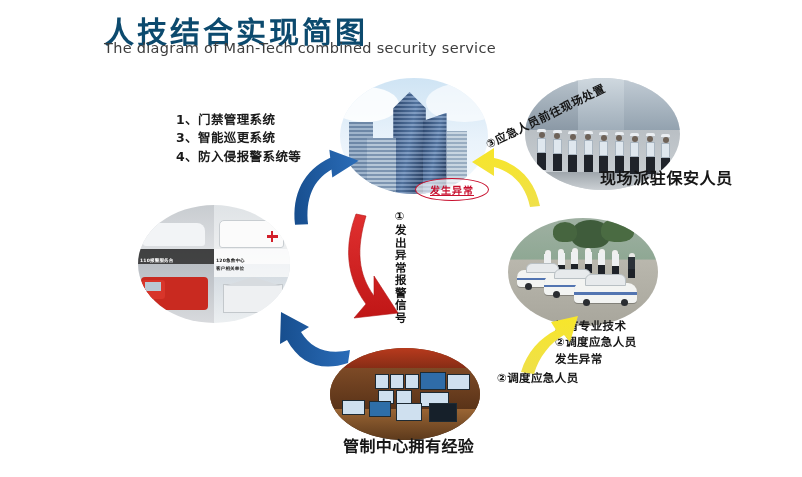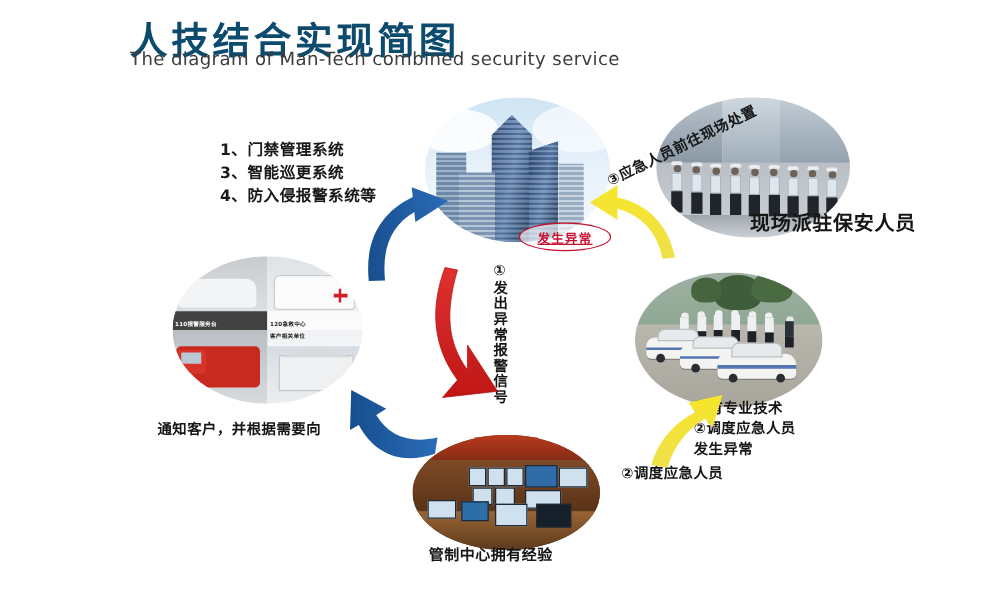--- a/index.html
+++ b/index.html
@@ -28,21 +28,21 @@
   
   .txt{position:absolute;font-weight:bold;color:#161616;white-space:pre;line-height:1.42;}
 
   .service-head{left:176px;top:90px;font-size:12.5px;letter-spacing:.5px;}
   .svc-list{position:absolute;left:176px;top:111px;font-size:12.5px;font-weight:bold;line-height:1.47;}
   .svc-list div{white-space:pre;letter-spacing:.4px;}
 
   .lbl-guards{left:600px;top:168px;font-size:16px;letter-spacing:.6px;}
   .lbl-emerg{left:555px;top:318px;font-size:11.5px;letter-spacing:.4px;}
   .lbl-dispatch{left:497px;top:370px;font-size:11.5px;letter-spacing:.4px;}
-  .lbl-control{left:343px;top:436px;font-size:12px;letter-spacing:.4px;}
+  .lbl-control{left:343px;top:436px;font-size:16px;letter-spacing:.4px;}
   .lbl-notify{left:126px;top:335px;font-size:11.5px;letter-spacing:.4px;}
 
   
   .lbl-gotoscene{
     left:483px;top:138px;font-size:11.5px;letter-spacing:.6px;
     transform:rotate(-26deg);transform-origin:left top;
   }
 
   
   .lbl-alarm{
@@ -342,21 +342,21 @@
       </div>
       <div class="r-cell br">
         <div class="house">
             <span class="roof"></span>
           </div>
         <div class="cap-strip light" style="top:0;bottom:auto;height:22%;"></div>
         <div class="cap-txt dk" style="bottom:auto;top:1px;">客户相关单位</div>
       </div>
     </div>
   </div>
-  <div class="txt lbl-notify"><div>通知客户，并根据需要向</div></div>
+  <div class="txt lbl-notify"></div>
 
   <div class="txt lbl-alarm">①发出异常报警信号</div>
   <div class="txt lbl-dispatch">②调度应急人员</div>
   <div class="txt lbl-gotoscene">③应急人员前往现场处置</div>
 
   <svg class="arrows" viewBox="0 0 802 477">
     <defs>
       <linearGradient id="gBlue" x1="0" y1="0" x2="1" y2="0">
         <stop offset="0" stop-color="#174e8e"></stop>
           <stop offset="1" stop-color="#2a6cb8"></stop>

